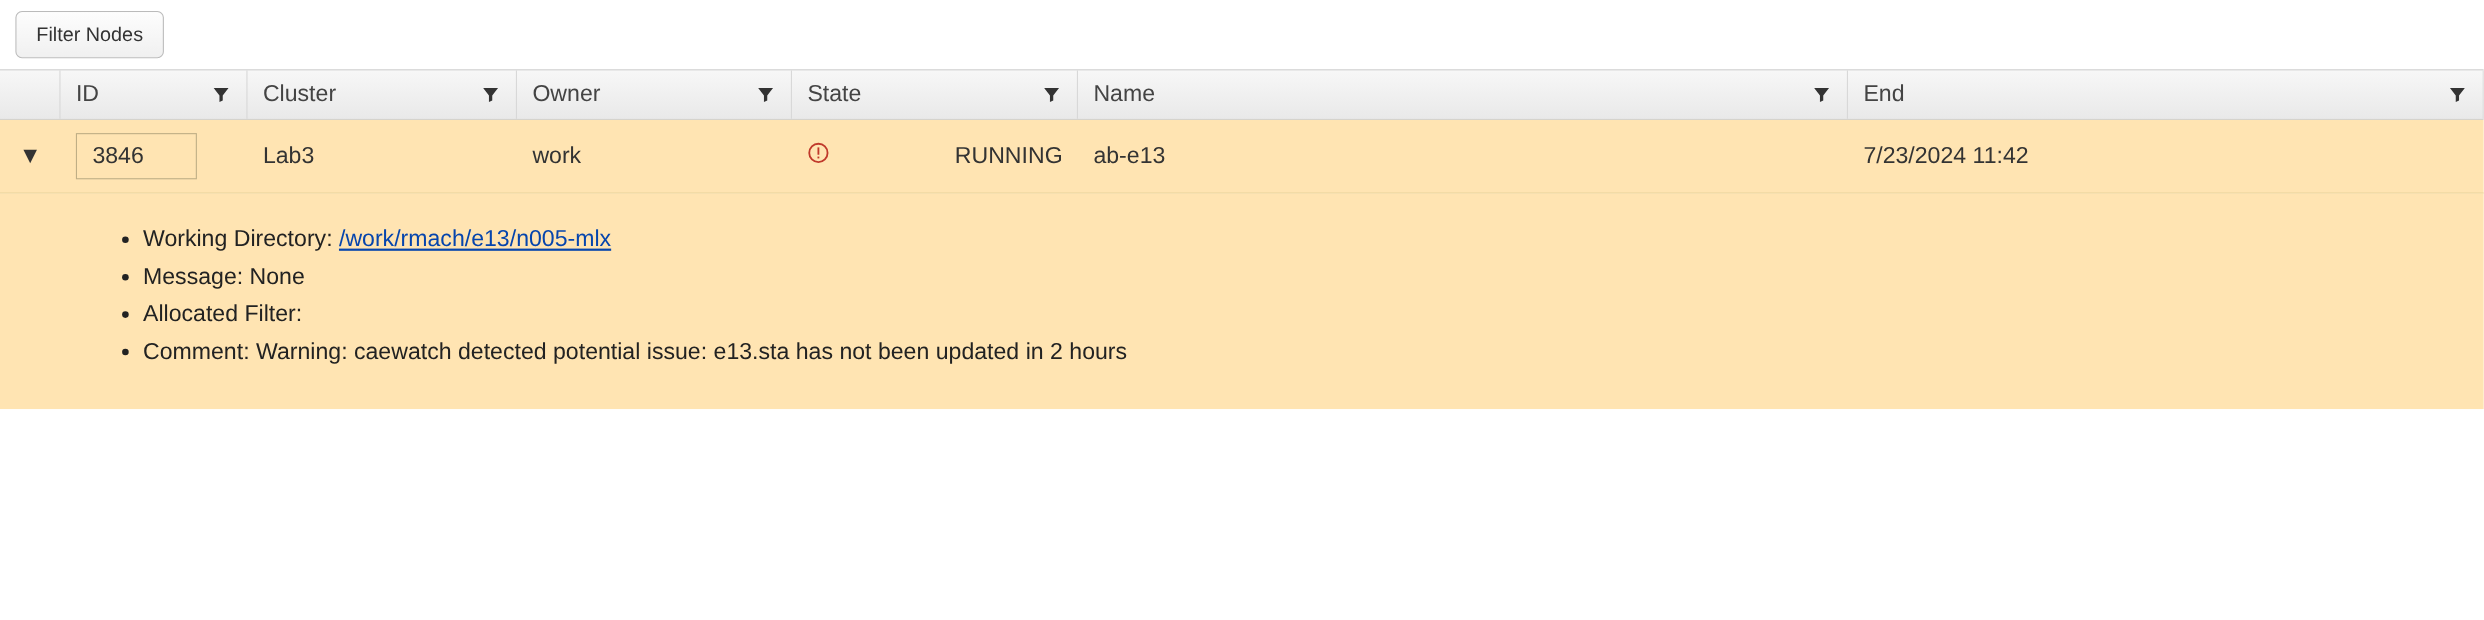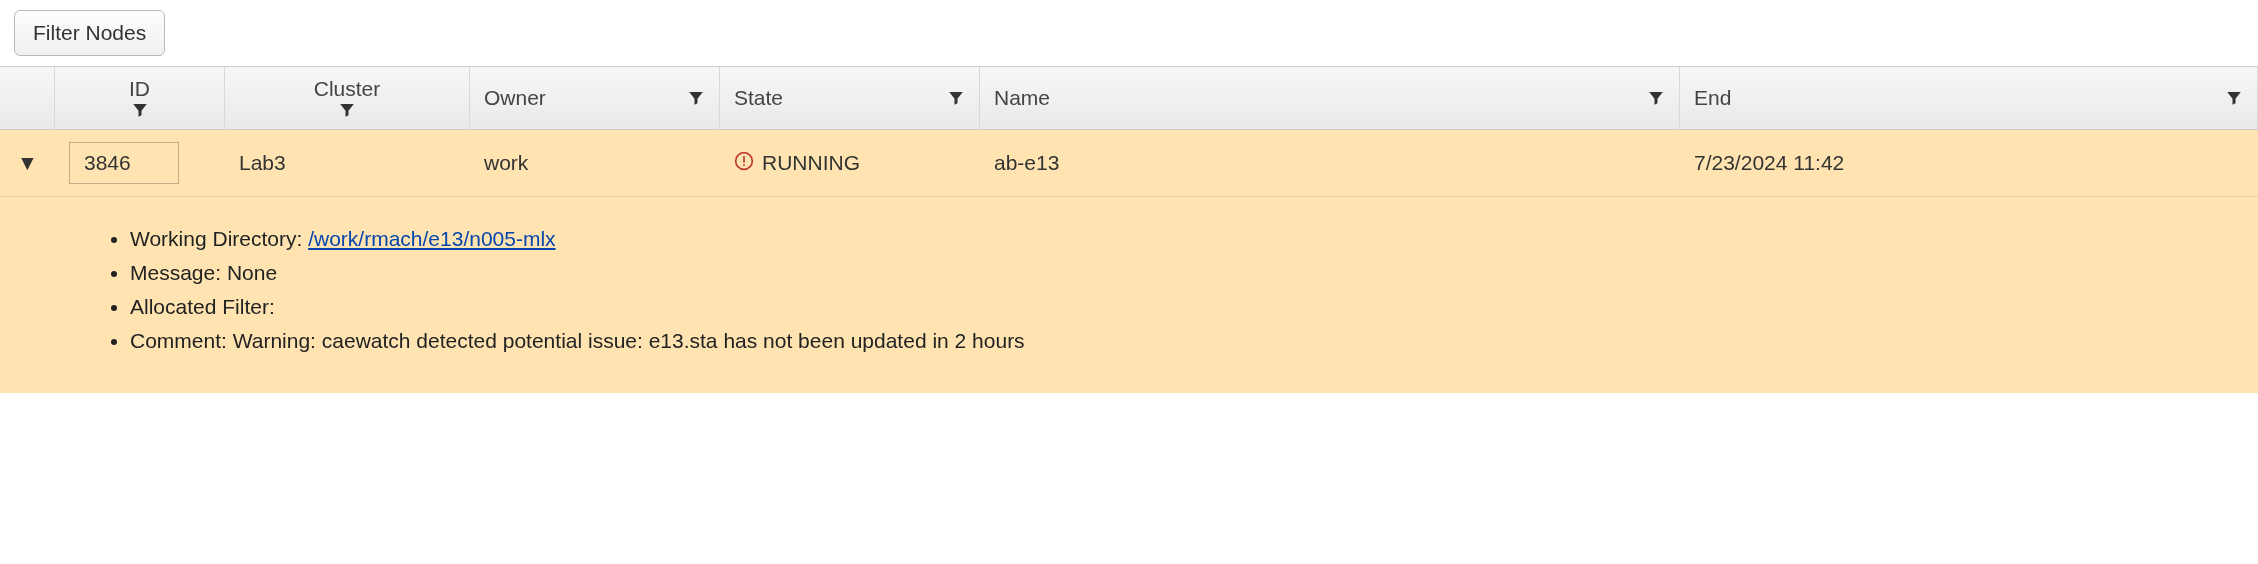--- a/index.html
+++ b/index.html
@@ -16,44 +16,44 @@
     .toolbar {
       padding: 10px 14px;
       display: flex;
       gap: 8px;
     }
     .btn {
       background: linear-gradient(to bottom, #fdfdfd, #f0f0f0);
       border: 1px solid #bbb;
       border-radius: 6px;
       padding: 10px 18px;
-      font-size: 21px;
+      font-size: 18px;
       color: #333;
       cursor: pointer;
     }
     .grid-header {
       display: flex;
       background: linear-gradient(to bottom, #f7f7f7, #e9e9e9);
       border-top: 1px solid #ccc;
       border-bottom: 1px solid #ccc;
     }
     .grid-header .cell {
       display: flex;
       align-items: center;
       justify-content: space-between;
       padding: 10px 14px;
       border-right: 1px solid #d8d8d8;
       color: #444;
       font-size: 21px;
     }
     .col-expand { width: 55px; }
-    .col-id     { width: 170px; flex-direction: column; }
-    .col-cluster{ width: 245px; flex-direction: column; }
+    .col-id     { width: 170px; }
+    .col-cluster{ width: 245px; }
     .col-owner  { width: 250px; }
-    .col-state  { width: 260px; }
+    .col-state  { width: 260px; justify-content: space-between; }
     .col-name   { width: 700px; }
     .col-start  { width: 350px; }
     .col-end    { flex: 1; }
     .filter-icon {
       cursor: pointer;
       display: inline-flex;
       align-items: center;
     }
     .filter-icon svg {
       width: 18px;

